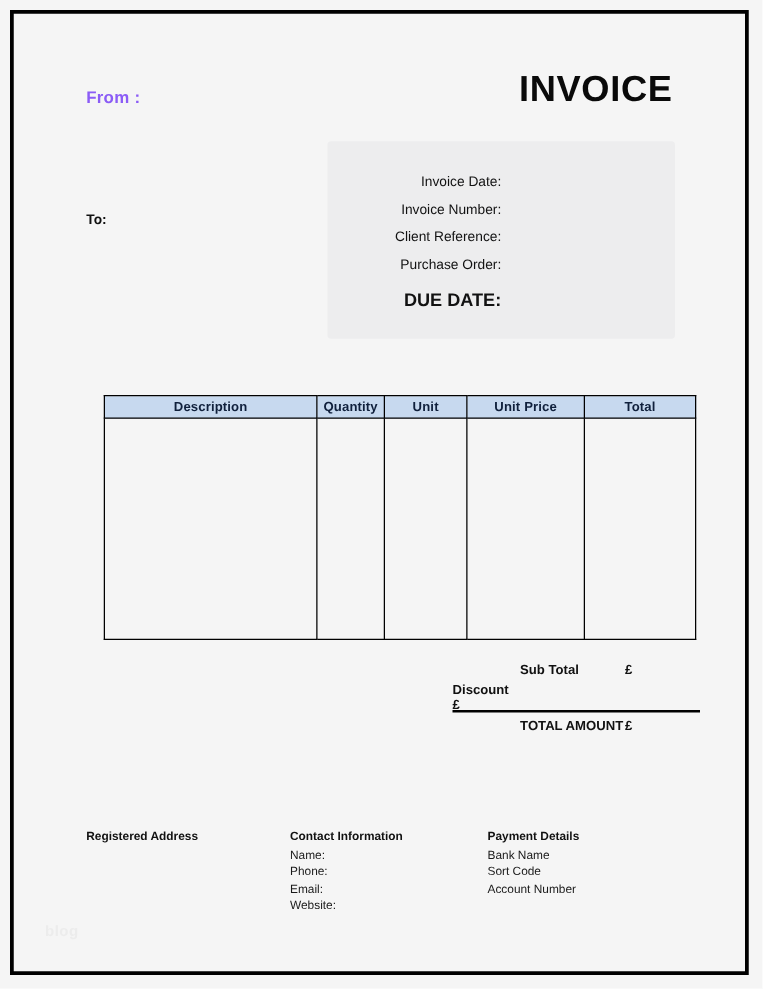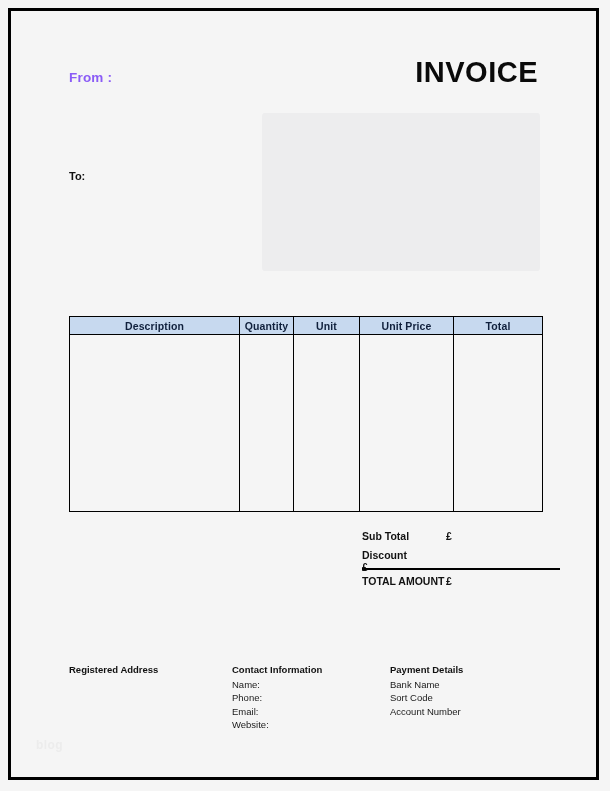--- a/index.html
+++ b/index.html
@@ -94,21 +94,21 @@
   .meta-row.due {
     font-size: 14.5px;
     font-weight: bold;
     line-height: 30px;
     padding-top: 3px;
   }
 
   
   .items-table {
     position: absolute;
-    left: 69px;
+    left: 83px;
     top: 316px;
     width: 473px;
     border-collapse: collapse;
     table-layout: fixed;
   }
   .items-table th {
     background: #c7d9ef;
     border: 1px solid #000000;
     font-size: 10.5px;
     font-weight: bold;
@@ -138,20 +138,21 @@
   .totals {
     position: absolute;
     left: 362px;
     top: 530px;
     width: 198px;
   }
   .total-row {
     display: flex;
     align-items: baseline;
     height: 19px;
+    justify-content: center;
   }
   .total-label {
     width: 84px;
     font-size: 10.5px;
     font-weight: bold;
     color: #111111;
     white-space: nowrap;
   }
   .total-cur {
     font-size: 10.5px;
@@ -201,20 +202,27 @@
 
 <div id="page">
 
   <div id="page-border"></div>
 
   <div class="from-label">From :</div>
   <div class="invoice-title">INVOICE</div>
   <div class="to-label">To:</div>
 
   <div class="meta-panel"></div>
+  <div class="meta-rows">
+    <div class="meta-row">Invoice Date:</div>
+    <div class="meta-row">Invoice Number:</div>
+    <div class="meta-row">Client Reference:</div>
+    <div class="meta-row">Purchase Order:</div>
+    <div class="meta-row due">DUE DATE:</div>
+  </div>
 
   <table class="items-table">
     <colgroup>
       <col class="col-desc">
       <col class="col-qty">
       <col class="col-unit">
       <col class="col-price">
       <col class="col-total">
     </colgroup>
     <thead>

